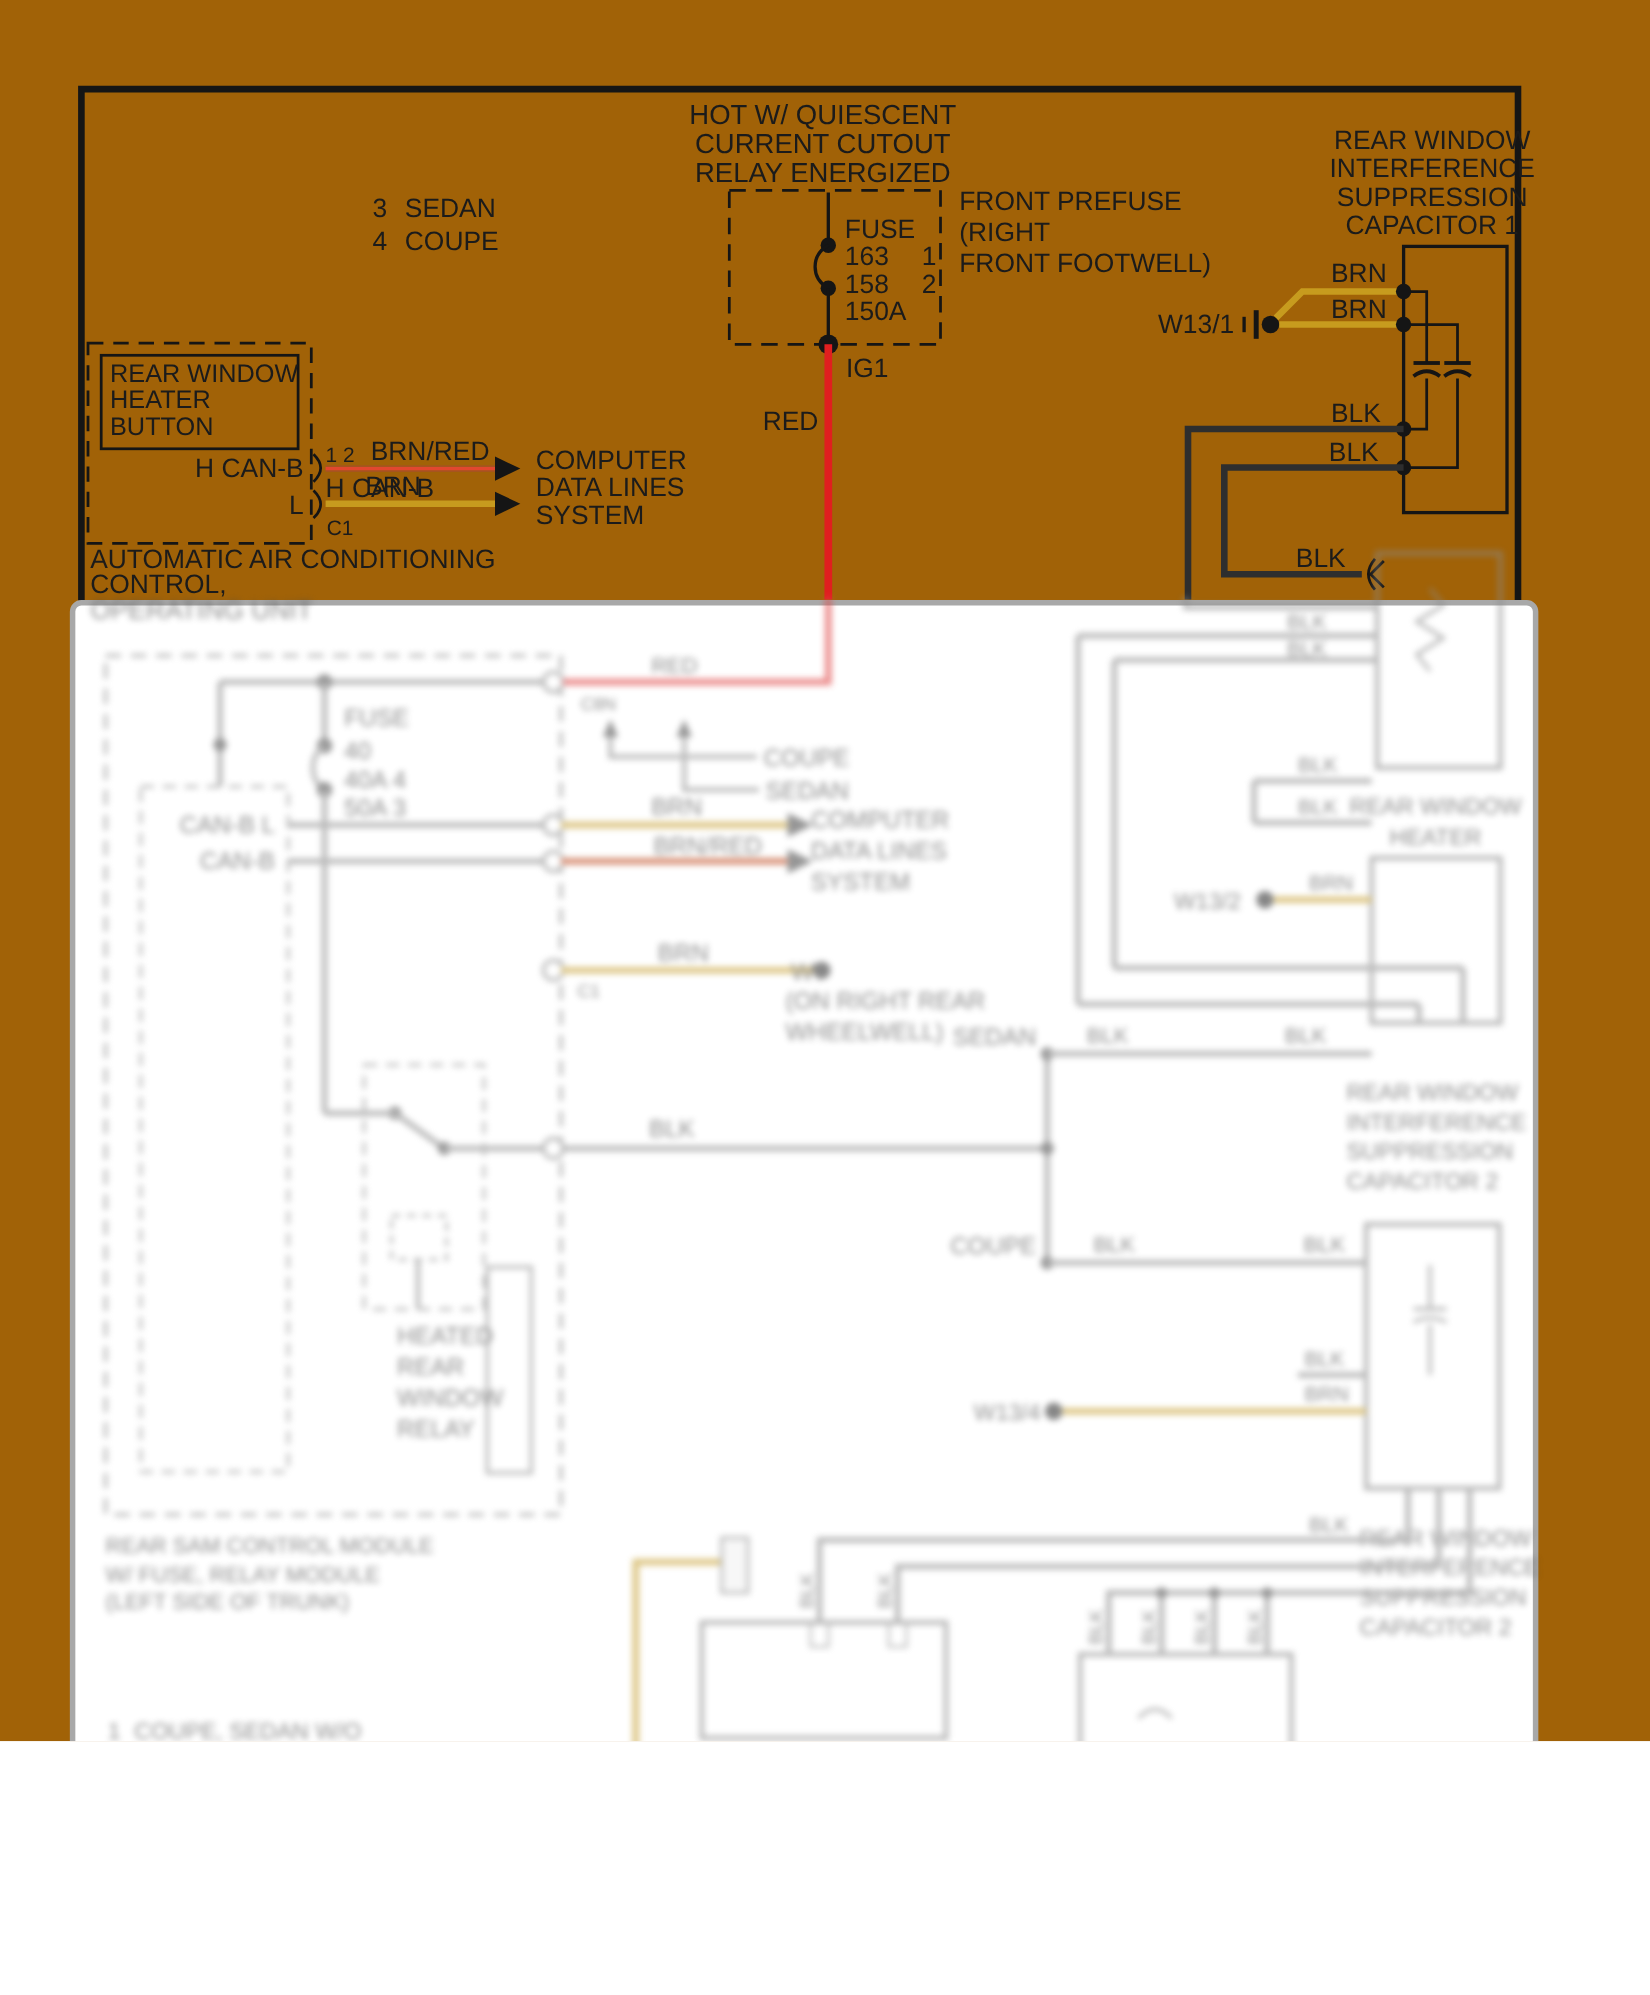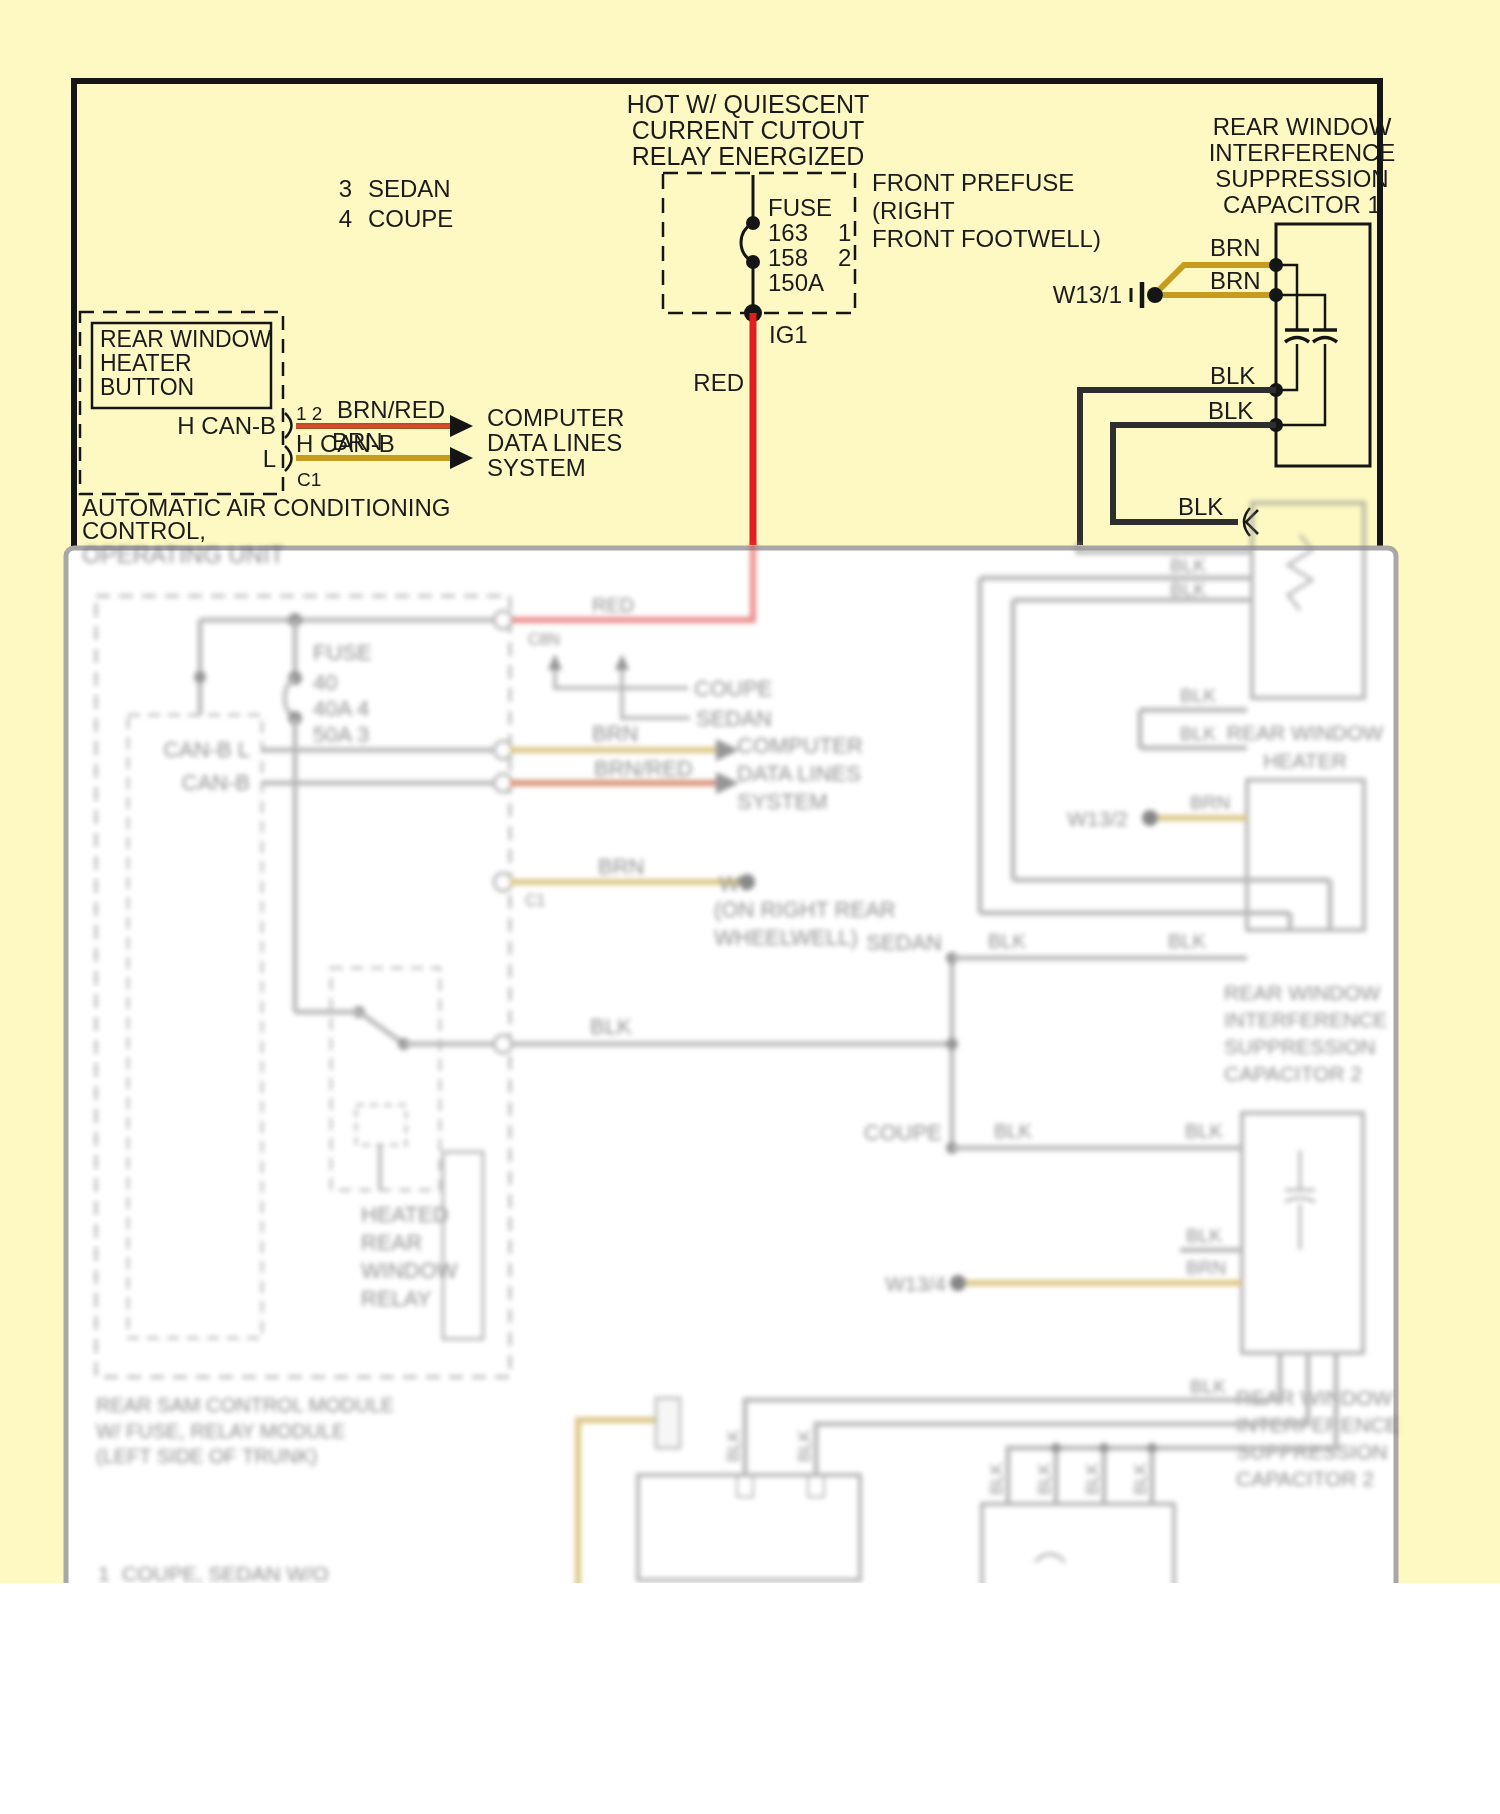--- a/index.html
+++ b/index.html
@@ -1,16 +1,16 @@
 <!DOCTYPE html>
 <html><head>
 <meta charset="utf-8">
 <style>
   html,body{margin:0;padding:0;background:#ffffff;}
-  #stage{position:relative;width:1500px;height:1583px;background:#fef9c3;overflow:hidden;
+  #stage{position:relative;width:1500px;height:1583px;background:#a16207;overflow:hidden;
          font-family:"Liberation Sans", sans-serif;}
   svg{position:absolute;left:0;top:0;}
   text{font-family:"Liberation Sans", sans-serif;fill:#1b1b1b;}
   .t24{font-size:24px;} .t23{font-size:23px;} .t25{font-size:25px;}
   .t19{font-size:19px;} .t22{font-size:22px;} .t21{font-size:21px;}
   .t20{font-size:20px;} .t17{font-size:17px;} .t16{font-size:16px;}
   .bl{fill:#4a4a4a;}
   .wire{fill:none;stroke-linecap:butt;}
   .blur-content{filter:blur(2.8px);opacity:0.62;}
 </style>

